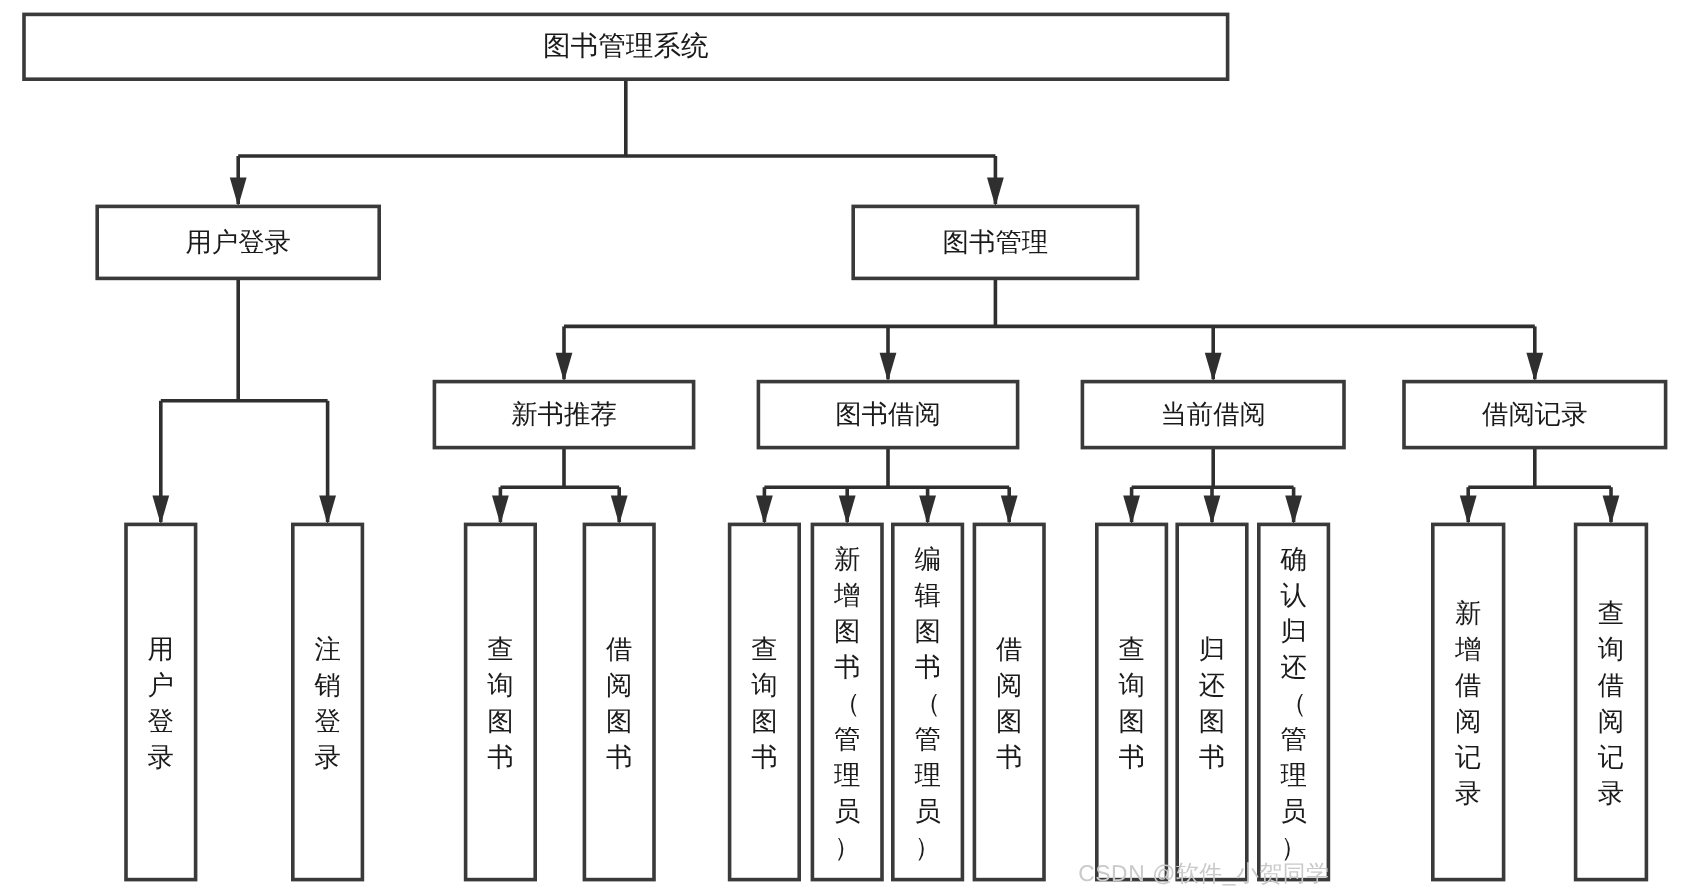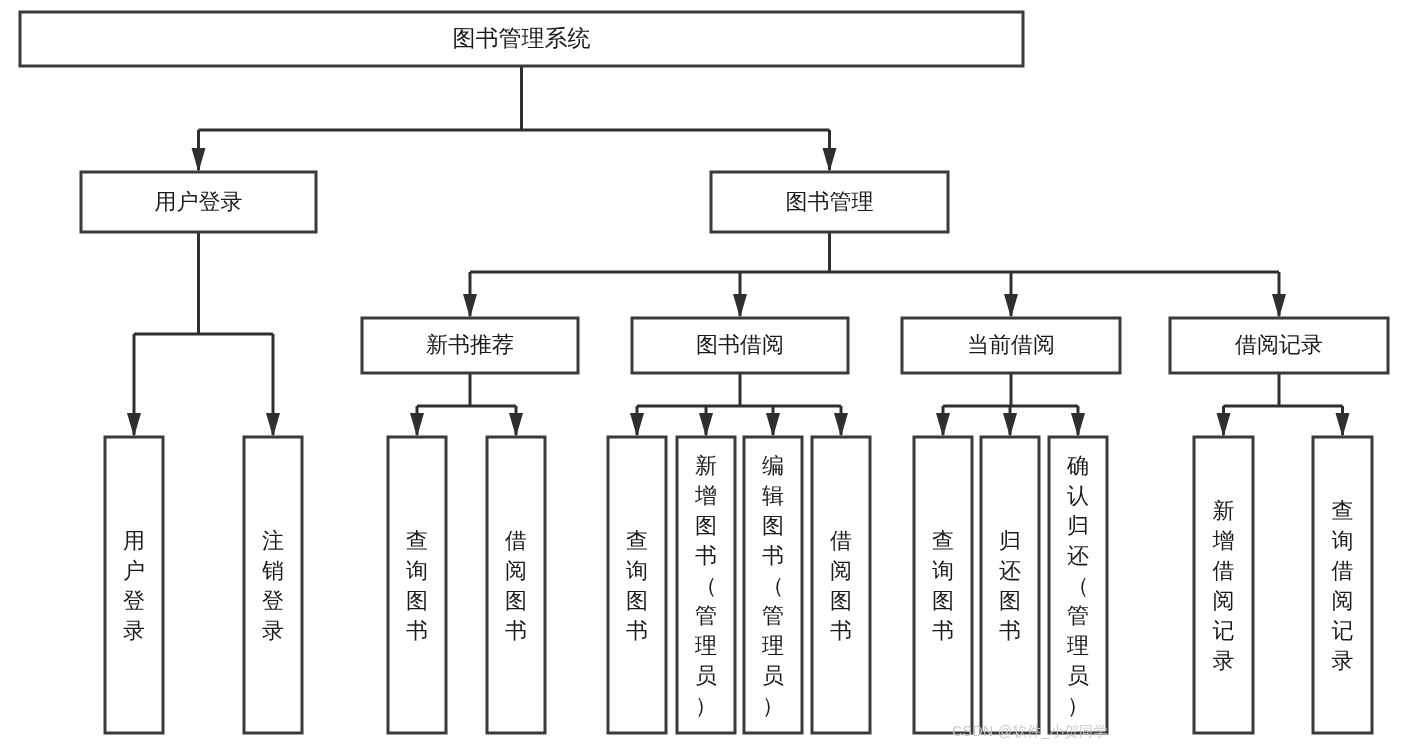--- a/index.html
+++ b/index.html
@@ -57,21 +57,21 @@
     font-family: "Liberation Sans", "DejaVu Sans", sans-serif;
     font-size: 22px;
     fill: #1a1a1a;
     text-anchor: middle;
   }
   .watermark {
     position: absolute;
     right: 8px;
     bottom: 6px;
     font-family: "Liberation Sans", "DejaVu Sans", sans-serif;
-    font-size: 14px;
+    font-size: 19px;
     color: #c9c9c9;
     letter-spacing: 0.5px;
     white-space: nowrap;
     pointer-events: none;
   }
 </style>
 </head>
 <body>
 
 <div id="diagram-root">

